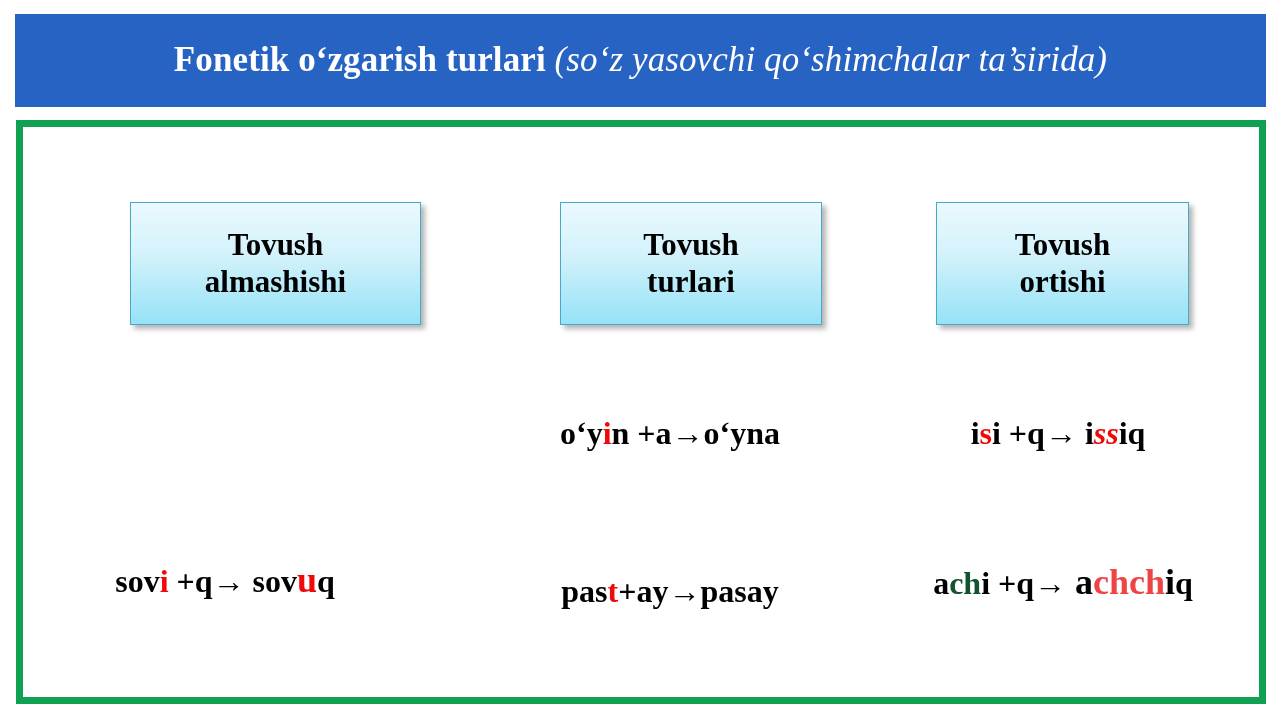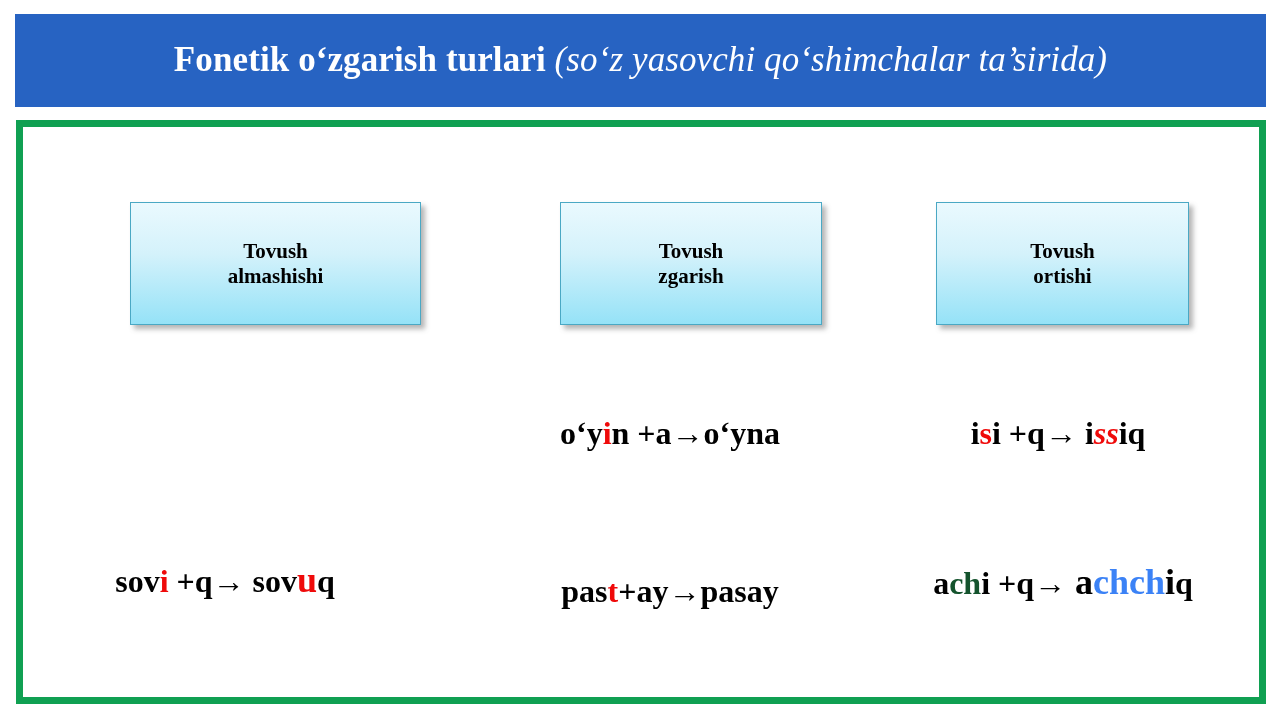--- a/index.html
+++ b/index.html
@@ -76,21 +76,21 @@
     box-sizing: border-box;
     border: 1.5px solid #4aa8c4;
     background: linear-gradient(to bottom, #eaf9fe 0%, #d4f2fb 40%, #a7e6f8 80%, #95e2f7 100%);
     box-shadow: 4px 4px 5px rgba(90, 90, 90, 0.45);
     display: flex;
     align-items: center;
     justify-content: center;
     text-align: center;
   }
   .cat-box .cat-label {
-    font-size: 21px;
+    font-size: 31px;
     font-weight: bold;
     color: #000000;
     line-height: 1.18;
   }
   .cat-box-1 { left: 107px;  top: 0px; width: 291px; height: 123px; }
   .cat-box-2 { left: 537px;  top: 0px; width: 262px; height: 123px; }
   .cat-box-3 { left: 913px;  top: 0px; width: 253px; height: 123px; }
 
   
   .examples {
@@ -138,36 +138,36 @@
       <div class="cat-box cat-box-1" style="border-color: rgb(74, 168, 196); background: linear-gradient(rgb(234, 249, 254) 0%, rgb(212, 242, 251) 42%, rgb(149, 226, 247) 100%);">
         <div class="cat-label">
           <span>Tovush</span><br>
           <span>almashishi</span>
         </div>
       </div>
 
       <div class="cat-box cat-box-2" style="border-color: rgb(74, 168, 196); background: linear-gradient(rgb(234, 249, 254) 0%, rgb(212, 242, 251) 42%, rgb(149, 226, 247) 100%);">
         <div class="cat-label">
           <span>Tovush</span><br>
-          <span>zgarish</span>
+          <span>turlari</span>
         </div>
       </div>
 
       <div class="cat-box cat-box-3" style="border-color: rgb(74, 168, 196); background: linear-gradient(rgb(234, 249, 254) 0%, rgb(212, 242, 251) 42%, rgb(149, 226, 247) 100%);">
         <div class="cat-label">
           <span>Tovush</span><br>
           <span>ortishi</span>
         </div>
       </div>
 
     </div>
 
     <div class="examples">
       <div class="example ex-r1c2"><span>o‘y</span><span class="hl" style="color: rgb(239, 10, 10);">i</span><span>n </span><span>+a</span><span>→</span><span>o‘yna</span></div>
       <div class="example ex-r1c3"><span>i</span><span class="hl" style="color: rgb(239, 10, 10);">s</span><span>i  </span><span>+q</span><span>→</span><span> i</span><span class="hl" style="color: rgb(239, 10, 10); font-style: italic;">ss</span><span>iq</span></div>
 
       <div class="example ex-r2c1"><span>sov</span><span class="hl" style="color: rgb(239, 10, 10);">i</span><span> +q</span><span>→</span><span> sov</span><span class="hl big" style="color: rgb(239, 10, 10);">u</span><span>q</span></div>
       <div class="example ex-r2c2"><span>pas</span><span class="hl" style="color: rgb(239, 10, 10);">t</span><span>+ay</span><span>→</span><span>pasay</span></div>
-      <div class="example ex-r2c3"><span>a</span><span class="hl" style="color: #14532d;">ch</span><span>i </span><span>+q</span><span>→</span><span class="big"> a</span><span class="hl big" style="color: #3b82f6;">chch</span><span class="big">i</span><span>q</span></div>
+      <div class="example ex-r2c3"><span>a</span><span class="hl" style="color: #14532d;">ch</span><span>i </span><span>+q</span><span>→</span><span class="big"> a</span><span class="hl big" style="color: #ef4444;">chch</span><span class="big">i</span><span>q</span></div>
     </div>
 
   </div>
 </div>
 
 </body></html>

